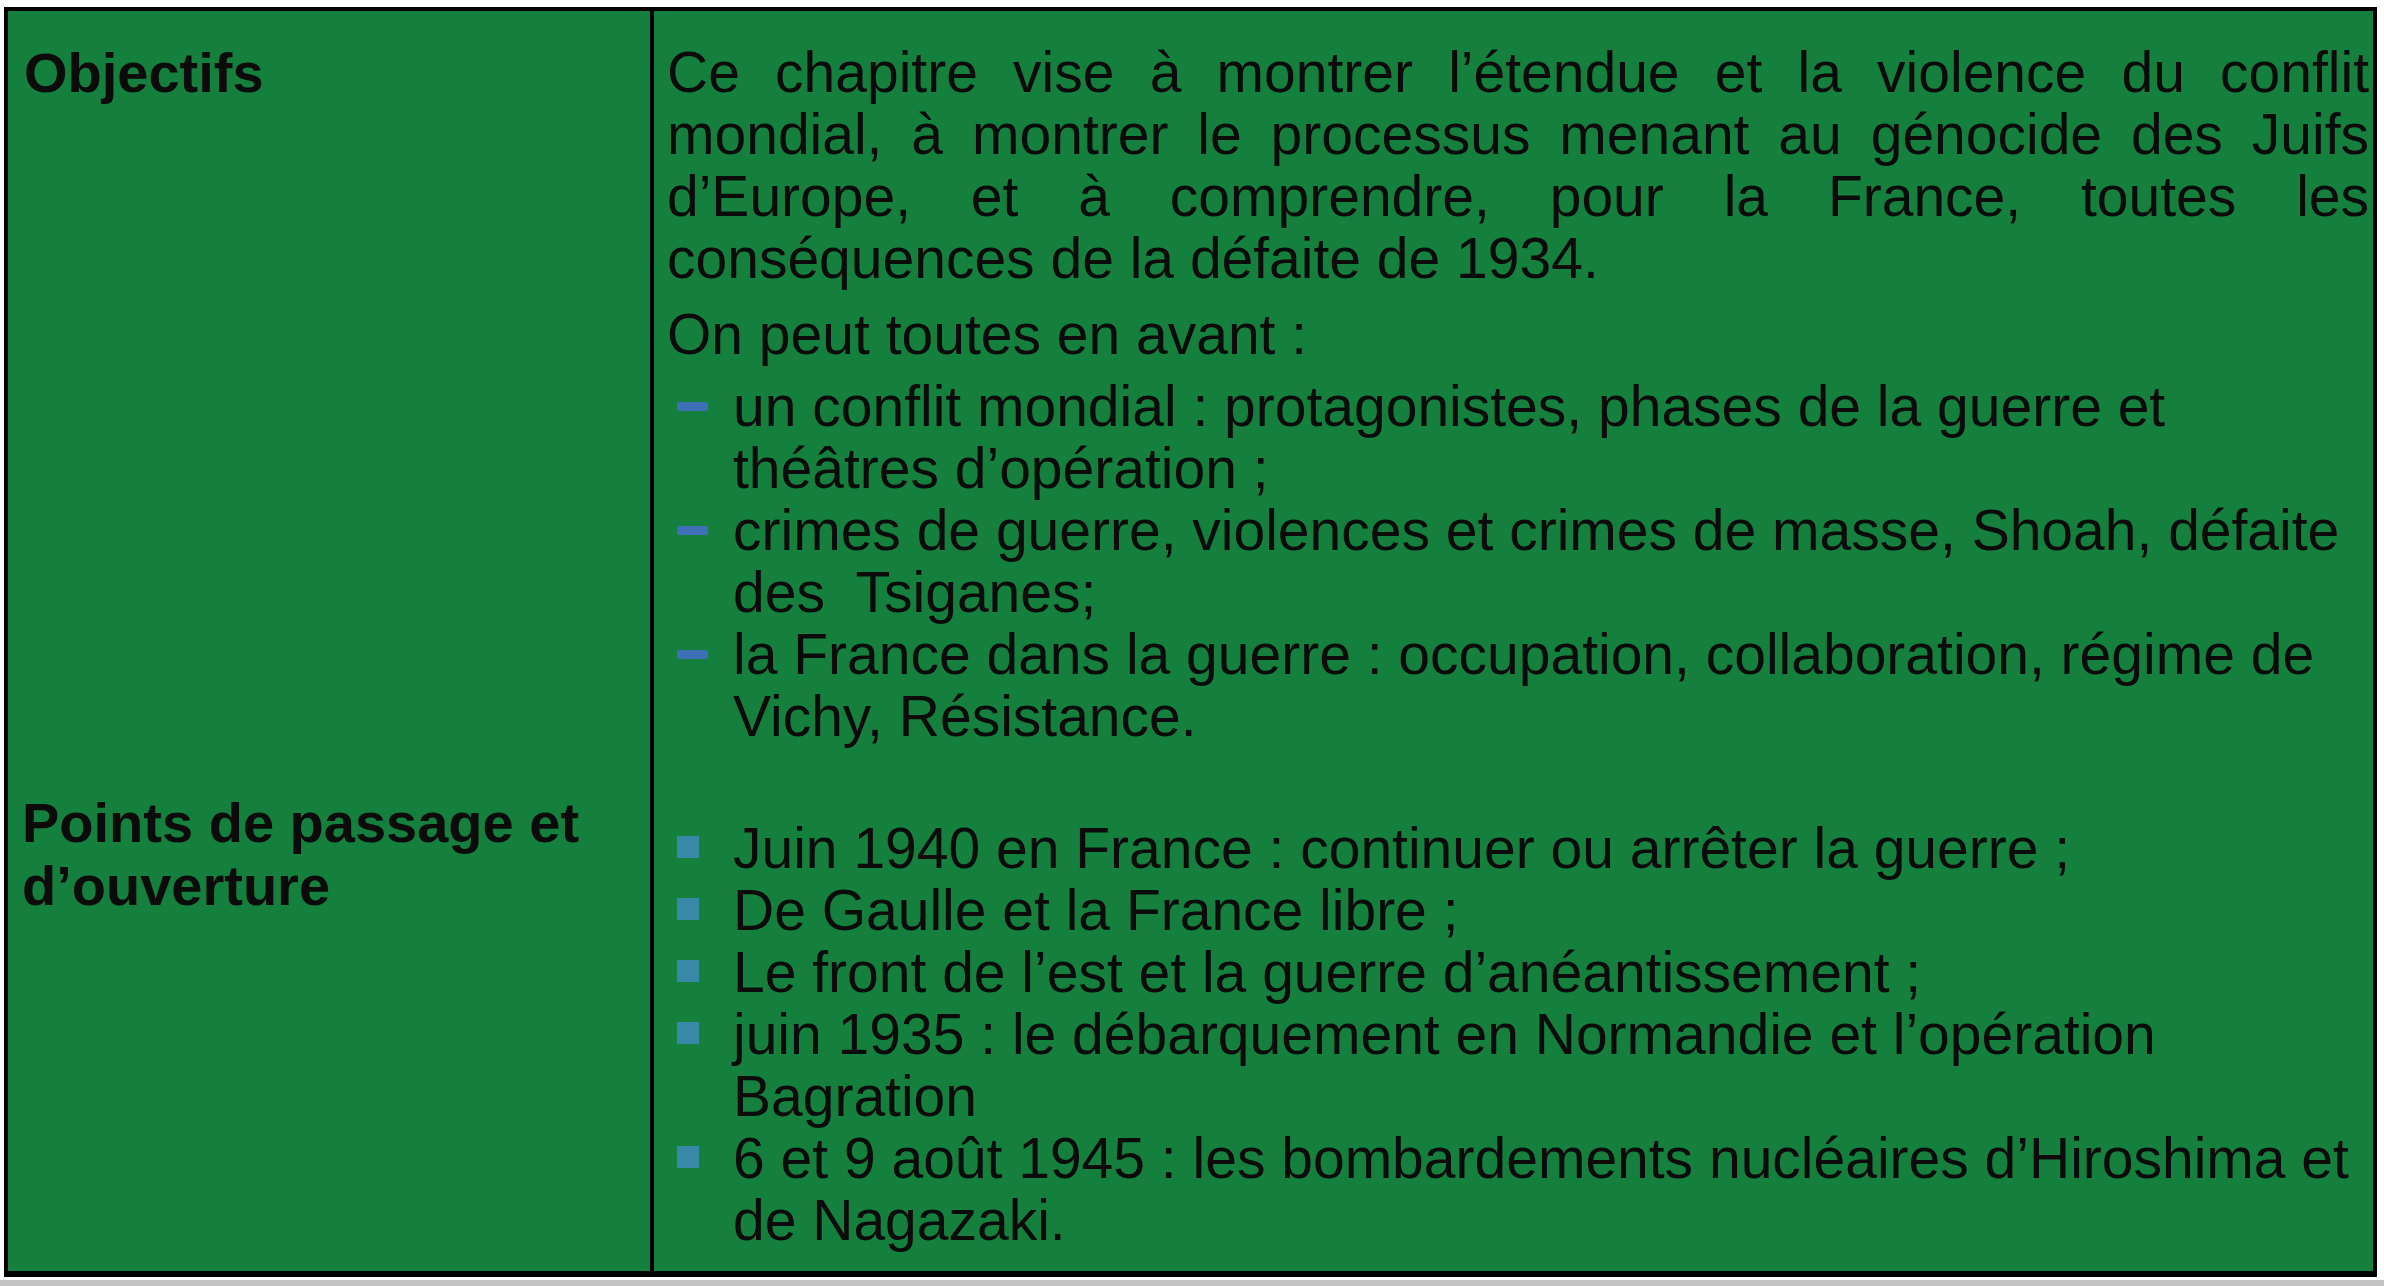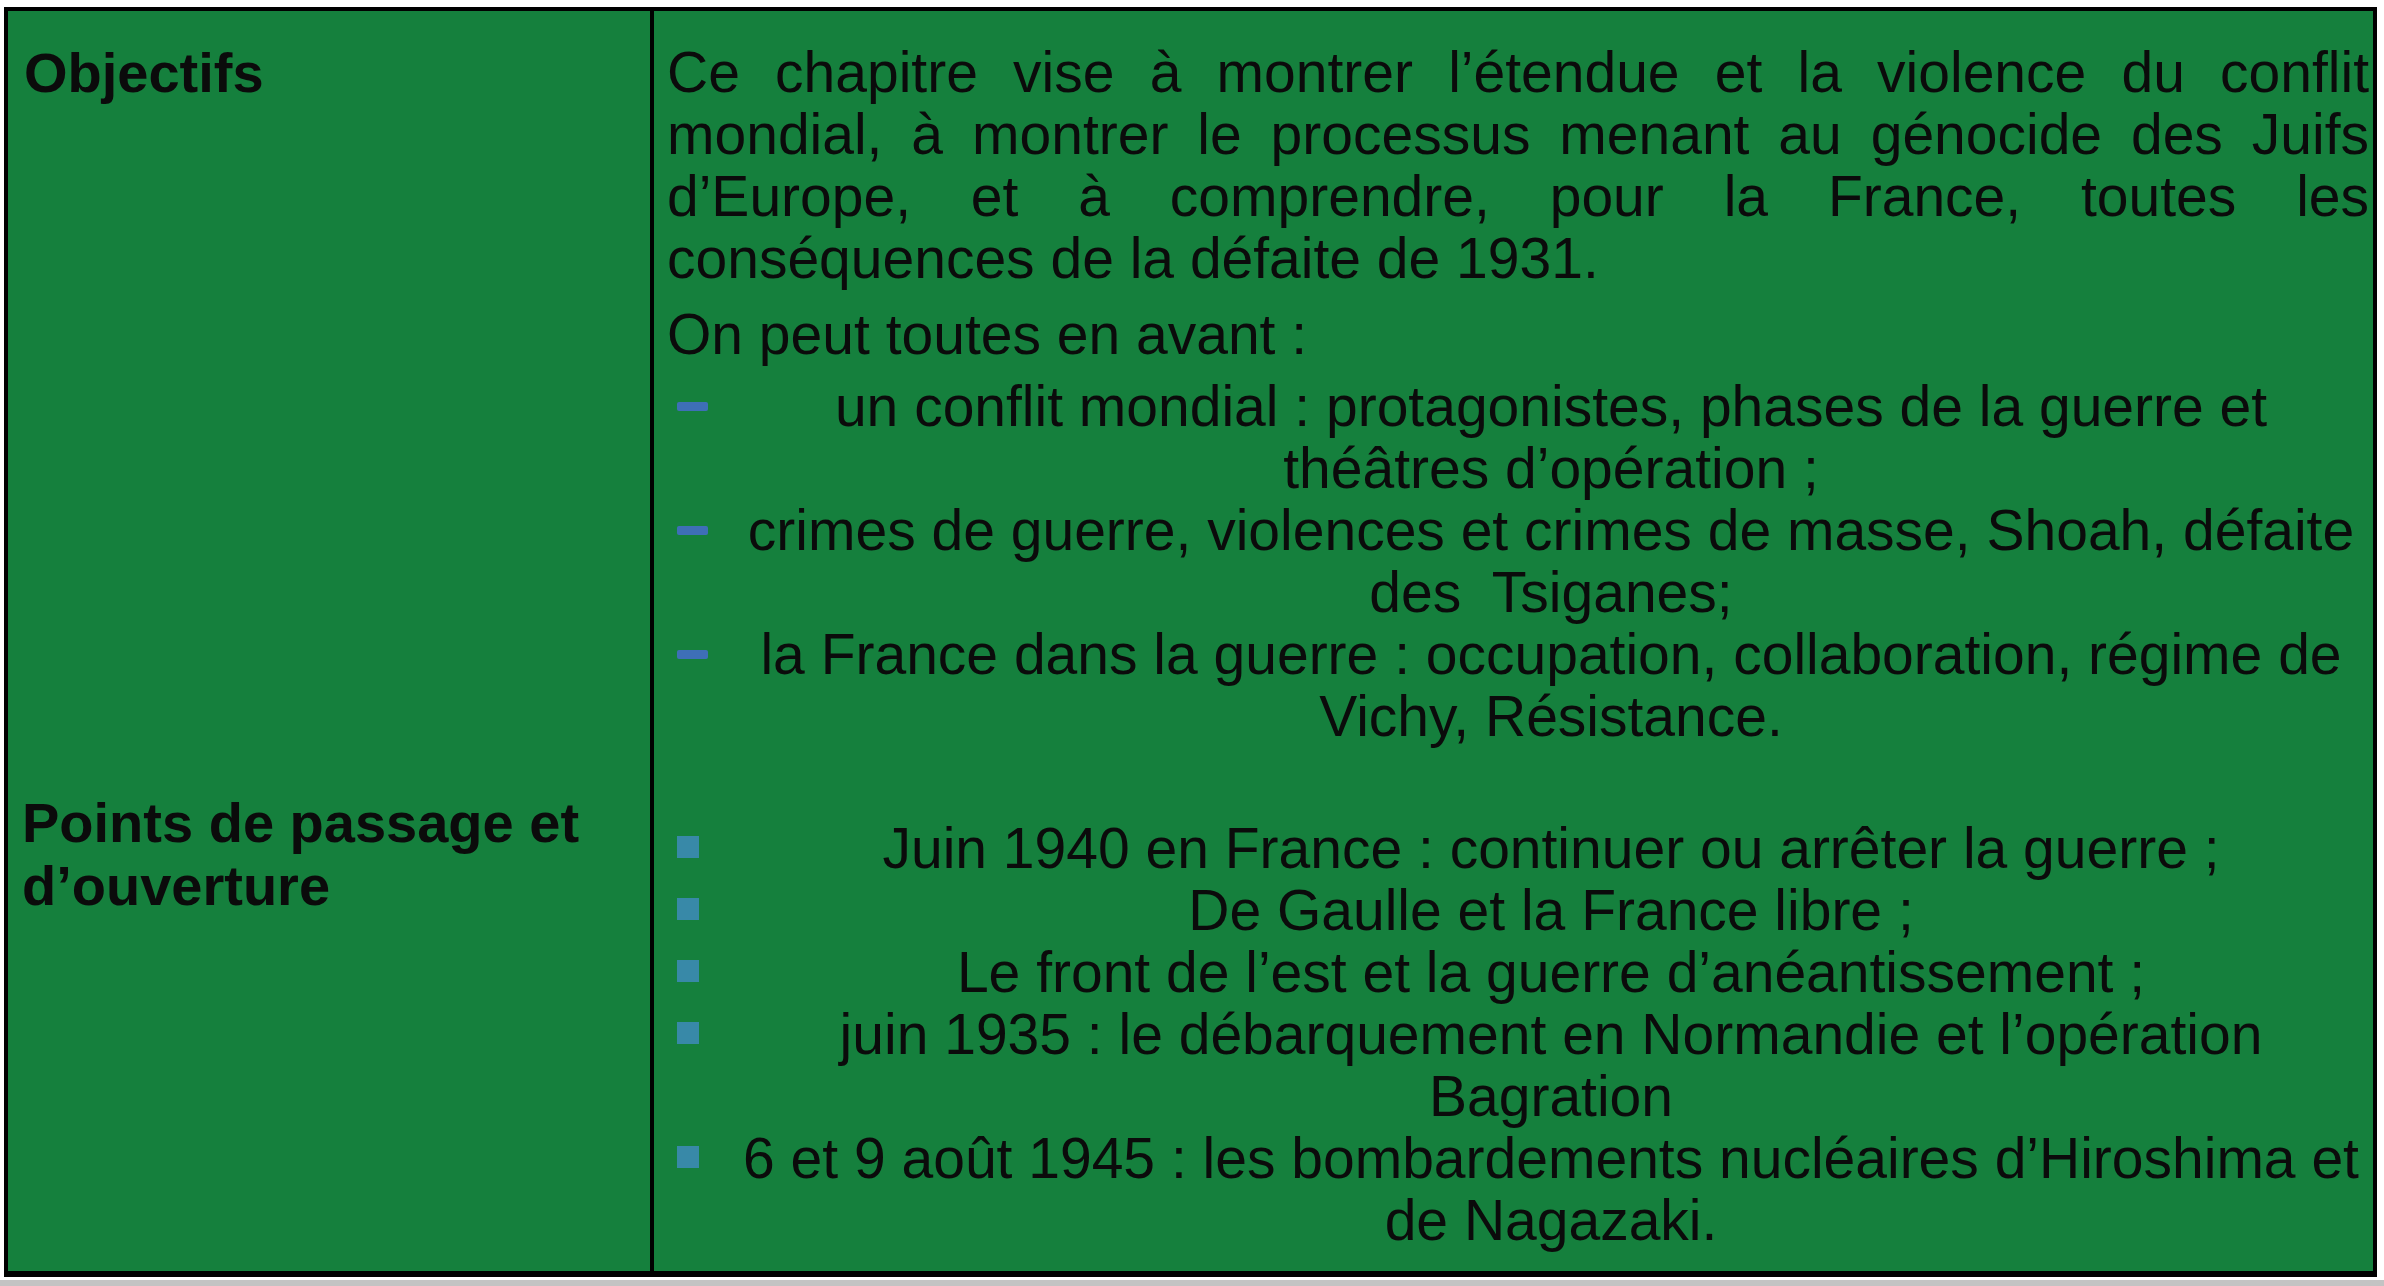--- a/index.html
+++ b/index.html
@@ -56,21 +56,20 @@
   ul.list {
     list-style: none;
     margin: 0; padding: 0;
     width: 1702px;
   }
   ul.square-list { margin-top: 70px; }
   li.li {
     position: relative;
     padding-left: 66px;
     min-height: 62px;
-    text-align: center;
   }
   .txt { white-space: pre-wrap; }
   .bullet {
     position: absolute;
     display: block;
   }
   .bullet.dash {
     left: 10px; top: 27px;
     width: 31px; height: 9px;
     border-radius: 2px;
@@ -95,21 +94,21 @@
 
   <div class="table">
 
     <div class="cell left">
       <div class="label label1">Objectifs</div>
       <div class="label label2">Points de passage et d’ouverture</div>
     </div>
 
     <div class="cell right content-text">
 
-      <p class="para justify">Ce chapitre vise à montrer l’étendue et la violence du conflit mondial, à montrer le processus menant au génocide des Juifs d’Europe, et à comprendre, pour la France, toutes les conséquences de la défaite de 1931.</p>
+      <p class="para justify">Ce chapitre vise à montrer l’étendue et la violence du conflit mondial, à montrer le processus menant au génocide des Juifs d’Europe, et à comprendre, pour la France, toutes les conséquences de la défaite de 1934.</p>
 
       <p class="para lead">On peut toutes en avant :</p>
 
       <ul class="list dash-list">
 
           <li class="li">
             <span class="bullet dash"></span>
             <span class="txt">un conflit mondial : protagonistes, phases de la guerre et théâtres d’opération ;</span>
           </li>
 

